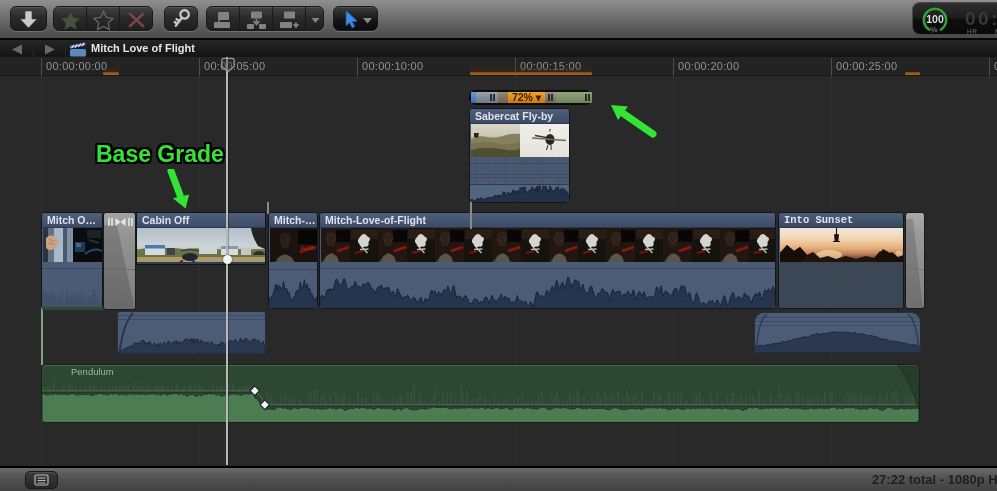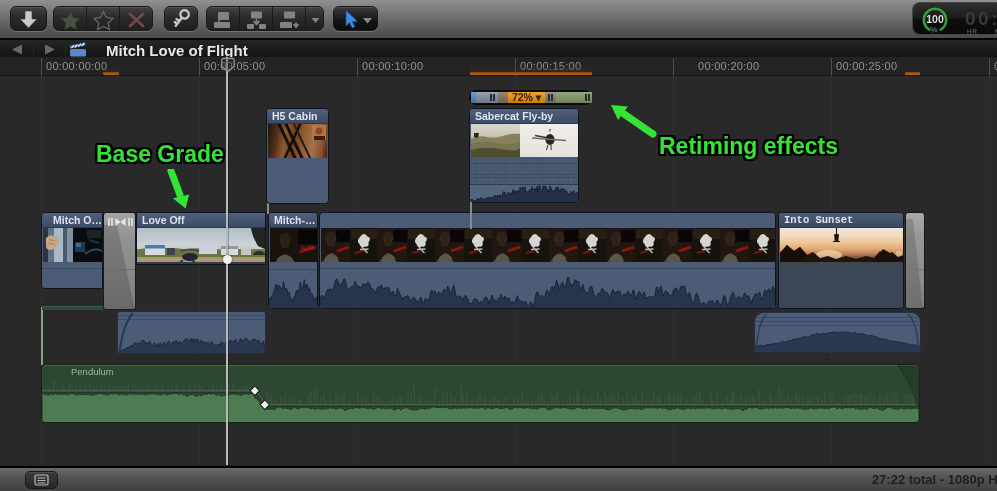--- a/index.html
+++ b/index.html
@@ -136,34 +136,34 @@
     <path d="M55 9.5 l-10 -5 v10 z" fill="#686868"></path>
     <path d="M33.5 2 v15" stroke="#262626" stroke-width="1"></path>
     <path d="M65.5 2 v15" stroke="#262626" stroke-width="1"></path>
 
     <g transform="translate(70,2)">
       <rect x="0" y="7" width="16" height="7.5" rx="1.5" fill="#5c88c0"></rect>
       <path d="M0.2 6.5 L15.8 3.2 L15 0.4 L-0.6 3.8 Z" fill="#5c88c0" stroke="#1c2c44" stroke-width="0.5"></path>
       <path d="M1.5 6.2 l2.6 -3.1 M4.9 5.5 l2.6 -3.1 M8.3 4.8 l2.6 -3.1 M11.7 4.1 l2.6 -3.1" stroke="#dfe8f4" stroke-width="1.3"></path>
     </g>
   </svg>
-  <div class="abs" style="left:106px;top:2px;font-size:15px;font-weight:bold;color:#e6e6e6;">Mitch Love of Flight</div>
+  <div class="abs" style="left:91px;top:2px;font-size:11px;font-weight:bold;color:#e6e6e6;">Mitch Love of Flight</div>
 </div>
 
 <div id="ruler" class="abs">
   <div class="rtick" style="left:41px;"></div>
       <div class="rlab" style="left:46px;">00:00:00:00</div>
   <div class="rtick" style="left:199px;"></div>
       <div class="rlab" style="left:204px;text-align:center;">00:00:05:00</div>
   <div class="rtick" style="left:357px;"></div>
       <div class="rlab" style="left:362px;">00:00:10:00</div>
   <div class="rtick" style="left:515px;"></div>
       <div class="rlab" style="left:520px;">00:00:15:00</div>
   <div class="rtick" style="left:673px;"></div>
-      <div class="rlab" style="left:678px;margin-left:20px;">00:00:20:00</div>
+      <div class="rlab" style="left:678px;">00:00:20:00</div>
   <div class="rtick" style="left:831px;"></div>
       <div class="rlab" style="left:836px;">00:00:25:00</div>
   <div class="rtick" style="left:989px;"></div>
       <div class="rlab" style="left:994px;">00</div>
 
   <div class="abs" style="left:103px;top:15px;width:16px;height:3px;background:linear-gradient(180deg,#7e491a,#b2661e);border-radius:1px;"></div>
   <div class="abs" style="left:103px;top:9px;width:16px;height:6px;background:linear-gradient(180deg,transparent,#4e2e1266);"></div>
   <div class="abs" style="left:470px;top:15px;width:122px;height:3px;background:linear-gradient(180deg,#7e491a,#b2661e);border-radius:1px;"></div>
   <div class="abs" style="left:470px;top:7px;width:122px;height:8px;background:linear-gradient(180deg,transparent,#4e2e1266);"></div>
   <div class="abs" style="left:905px;top:15px;width:15px;height:3px;background:linear-gradient(180deg,#7e491a,#b2661e);border-radius:1px;"></div>
@@ -176,35 +176,22 @@
   <div class="grid" style="left:515px;"></div>
   <div class="grid" style="left:673px;"></div>
   <div class="grid" style="left:831px;"></div>
   <div class="grid" style="left:989px;"></div>
 
 <div class="abs" style="left:267px;top:125px;width:2px;height:12px;background:#8a8a8a;"></div>
 <div class="abs" style="left:470px;top:125px;width:2px;height:27px;background:#8a8a8a;z-index:6;"></div>
 <div class="abs" style="left:41px;top:230px;width:2px;height:58px;background:#7fa57f;"></div>
 <div class="abs" style="left:42px;top:229px;width:61px;height:4px;background:#2c493c;border-top:1px solid #3c5a4a;z-index:6;"></div>
 
-<div class="clip" style="left:266px;top:31px;width:63px;height:96px;">
-  <div class="ctitle tgrad">H5 Cabin</div>
-  <div class="abs" style="left:1px;top:15px;width:59px;height:34px;background:linear-gradient(100deg,#1c1410 0%,#57331c 18%,#8a5a30 30%,#6b4424 45%,#935f33 60%,#a4714b 75%,#8a4f2c 90%,#3a1e12 100%);">
-    <svg width="59" height="34" style="position:absolute;">
-      <path d="M10 -2 L28 36 M17 -2 L35 36" stroke="#150e08" stroke-width="3"></path>
-      <path d="M34 -4 L16 36" stroke="#150e08" stroke-width="2.5"></path>
-      <path d="M25 -2 L43 36" stroke="#2a1a0e" stroke-width="2"></path>
-      <rect x="44" y="1" width="14" height="15" fill="#b87848" opacity="0.9"></rect>
-      <circle cx="51" cy="7" r="3.5" fill="#8a4a28"></circle>
-      <rect x="46" y="12" width="11" height="4" fill="#38200e"></rect>
-    </svg>
-  </div>
-</div>
-
-<div class="clip" style="left:469px;top:31px;width:110px;height:95px;padding-left:27px;">
+
+<div class="clip" style="left:469px;top:31px;width:101px;height:95px;padding-left:27px;">
   <div class="ctitle tgrad">Sabercat Fly-by</div>
   <div class="abs" style="left:1px;top:15px;width:119px;height:33px;background:#e9e9e5;">
 
     <div class="abs" style="left:0;top:0;width:49px;height:33px;background:linear-gradient(180deg,#d8d5c9 0%,#ccc8b8 35%,#b5ad8e 45%);">
        <svg width="49" height="33">
               <path d="M0 15 Q8 11 16 13 T32 12 T49 10 L49 33 L0 33 Z" fill="#87805c"></path>
               <path d="M0 20 Q12 16 24 19 T49 18 L49 33 L0 33 Z" fill="#6a684484"></path>
               <path d="M0 26 Q14 22 30 25 T49 24 L49 33 L0 33 Z" fill="#4e4e32"></path>
               <rect x="3" y="10" width="4.5" height="3.5" fill="#26261e"></rect>
               <path d="M3 9.5 l5 0" stroke="#26261e" stroke-width="1"></path>
@@ -248,21 +235,21 @@
   <div class="abs" style="left:75px;top:1px;width:11px;height:11px;background:linear-gradient(180deg,#9a9288,#6e675e);">
     <div class="abs" style="right:3px;top:2px;width:2px;height:7px;background:#2a2a2a;"></div>
     <div class="abs" style="right:6px;top:2px;width:2px;height:7px;background:#2a2a2a;"></div>
   </div>
   <div class="abs" style="left:86px;top:1px;width:36px;height:11px;background:linear-gradient(180deg,#93a57e,#6e845b);border-radius:0 1px 1px 0;">
     <div class="abs" style="right:2px;top:2px;width:2px;height:7px;background:#2a2a2a;"></div>
     <div class="abs" style="right:5px;top:2px;width:2px;height:7px;background:#2a2a2a;"></div>
   </div>
 </div>
 
-<div class="clip" style="left:41px;top:135px;width:62px;height:77px;border-radius:4px 0 0 4px;text-align:right;">
+<div class="clip" style="left:41px;top:135px;width:62px;height:98px;border-radius:4px 0 0 4px;">
   <div class="ctitle tgrad">Mitch O…</div>
   <div class="abs" style="left:1px;top:15px;width:60px;height:34px;background:#11151c;">
     <svg width="60" height="34">
       <rect x="0" y="0" width="30" height="34" fill="#5f7286"></rect>
       <rect x="11" y="0" width="9" height="34" fill="#a8bac8"></rect>
       <rect x="20" y="0" width="4" height="34" fill="#4a5a6c"></rect>
       <rect x="24" y="0" width="6" height="34" fill="#7e92a4"></rect>
       <rect x="0" y="0" width="5" height="34" fill="#2c3440"></rect>
       <path d="M3 10 q4 -4 8 -2 l4 3 q2 2 .5 4 l-2.5 3 q0 3 -3 3.5 l-3.5 .5 q-3.5 -.5 -3.5 -4 z" fill="#c9a385"></path>
       <path d="M6 11.5 l6 1.5 m-6.5 2 l6 1.5" stroke="#a8876a" stroke-width="1" fill="none"></path>
@@ -295,21 +282,21 @@
     <path d="M0 12 L13 12 L31 98 L0 98 Z" fill="#000" opacity="0.16"></path>
     <path d="M0 56.5 h33" stroke="#6e6e6e" stroke-width="1"></path>
     <path d="M5 5 v8 M8 5 v8" stroke="#e8e8e8" stroke-width="1.6"></path>
     <path d="M11.5 5 l5 4 -5 4 z M21.5 5 l-5 4 5 4 z" fill="#e8e8e8"></path>
     <path d="M25 5 v8 M28 5 v8" stroke="#e8e8e8" stroke-width="1.6"></path>
     <path d="M2 78 v16 M5 82 v12 M8 80 v14 M11 84 v10 M14 79 v15 M17 83 v11 M20 81 v13 M23 85 v9 M26 80 v14 M29 84 v10" stroke="#6a6a6a" stroke-width="1" opacity="0.6"></path>
   </svg>
 </div>
 
 <div class="clip" style="left:136px;top:135px;width:130px;height:53px;border-radius:0;background:#2e3c54;">
-  <div class="ctitle tgrad">Love Off</div>
+  <div class="ctitle tgrad">Cabin Off</div>
   <div class="abs" style="left:0;top:15px;width:130px;height:34px;background:linear-gradient(180deg,#b3bfc8 0%,#c2ccd2 35%,#ccd3d4 52%,#c8cdc8 58%);">
     <svg width="130" height="34">
       <rect x="0" y="21" width="130" height="7" fill="#8a8a5e"></rect>
       <rect x="0" y="26" width="130" height="8" fill="#ad9a6a"></rect>
       <path d="M0 22 q8 -3 16 -1 q10 -3 18 0 q8 -2 14 1 q10 -3 18 -1 q8 -2 16 1 q10 -3 16 0 q10 -2 16 0 q8 -1 16 0 l0 7 -130 0 z" fill="#6a7446"></path>
       <rect x="8" y="17" width="20" height="10" fill="#d4dade"></rect>
       <rect x="8" y="17" width="20" height="3.5" fill="#4a7ab0"></rect>
       <rect x="30" y="20" width="8" height="7" fill="#3c4450"></rect>
       <rect x="62" y="18" width="18" height="8" fill="#ccd4d8"></rect>
       <ellipse cx="53" cy="29" rx="8" ry="4" fill="#23262c"></ellipse>
@@ -340,20 +327,21 @@
   </div>
   <div class="abs" style="left:0;top:49px;width:50px;height:8px;background:#4c5c77;border-bottom:1px solid #39485e;"></div>
   <div class="abs" style="left:0;top:58px;width:50px;height:39px;background:#4c5c77;">
     <svg width="50" height="39" viewBox="0 0 48 33" preserveAspectRatio="none">
             <path d="M0.0,33.5 L0.0,25.2 L1.0,22.7 L2.0,21.8 L3.0,21.0 L4.0,19.2 L5.0,16.7 L6.0,12.7 L7.0,11.0 L8.0,16.9 L9.0,12.0 L10.0,12.4 L11.0,14.1 L12.0,15.1 L13.0,13.5 L14.0,9.1 L15.0,15.1 L16.0,14.8 L17.0,15.1 L18.0,18.5 L19.0,17.8 L20.0,20.2 L21.0,23.6 L22.0,25.2 L23.0,23.5 L24.0,21.9 L25.0,21.3 L26.0,17.3 L27.0,16.2 L28.0,18.0 L29.0,15.4 L30.0,9.4 L31.0,14.4 L32.0,14.9 L33.0,11.6 L34.0,7.3 L35.0,14.4 L36.0,11.4 L37.0,11.7 L38.0,16.7 L39.0,14.9 L40.0,18.5 L41.0,19.1 L42.0,21.0 L43.0,23.2 L44.0,25.2 L45.0,22.8 L46.0,21.8 L47.0,20.7 L48.0,33.5 Z" fill="#27344e" stroke="#16202f" stroke-width="0.8"></path>
           </svg>
   </div>
 </div>
 
 <div class="clip" style="left:319px;top:135px;width:457px;height:97px;">
+  <div class="ctitle tgrad">Mitch-Love-of-Flight</div>
   <div class="abs" style="left:1px;top:15px;width:455px;height:34px;background:#17110d;">
     <svg width="455" height="34">
       <defs>
               <pattern id="mlf" width="57" height="34" patternUnits="userSpaceOnUse">
         <rect width="29" height="34" fill="#221710"></rect>
         <rect x="15" y="2" width="14" height="12" fill="#080606"></rect>
         <path d="M16 23 l12 -4" stroke="#921509" stroke-width="2.5"></path>
         <ellipse cx="10" cy="10" rx="4.4" ry="5.6" fill="#ab7e57"></ellipse>
         <path d="M5.5 6 q4.5 -5 9 0 l1.2 6 -1.7 -.9 -.9 7 -6.2 0 -.9 -7 -1.7 .9 z" fill="#30221a"></path>
         <path d="M1 34 q9 -13 18 0 z" fill="#4e463d"></path>
@@ -461,18 +449,17 @@
 <svg class="abs" style="left:220px;top:57px;" width="16" height="17">
   <path d="M1.8 3.2 q0 -1.8 1.8 -1.8 h8.8 q1.8 0 1.8 1.8 v6.2 l-6.2 5.2 -6.2 -5.2 z" fill="#3a3a3a" fill-opacity="0.42" stroke="#9b9b9b" stroke-width="1.2"></path>
 </svg>
 <div class="abs" style="left:222.5px;top:254.5px;width:9px;height:9px;border-radius:50%;background:#f4f4f4;box-shadow:0 0 2px rgba(0,0,0,0.6);"></div>
 
 <div class="gtxt" style="left:96px;top:141px;">Base Grade</div>
 <svg class="abs" style="left:163px;top:169px;" width="34" height="44" viewBox="0 0 34 44">
   <path d="M8 2 L17 26" stroke="#35e236" stroke-width="7" stroke-linecap="round"></path>
   <path d="M22.6 39.5 L9.9 29.3 L26.1 25.5 Z" fill="#35e236"></path>
 </svg>
-<div class="gtxt" style="left:659px;top:133px;">Retiming effects</div>
 <svg class="abs" style="left:606px;top:101px;" width="52" height="38" viewBox="0 0 52 38">
   <path d="M47 33 L18 13" stroke="#35e236" stroke-width="7" stroke-linecap="round"></path>
   <path d="M5 4 L22 5.5 L12 18.9 Z" fill="#35e236"></path>
 </svg>
 
 </div>
 </body></html>

